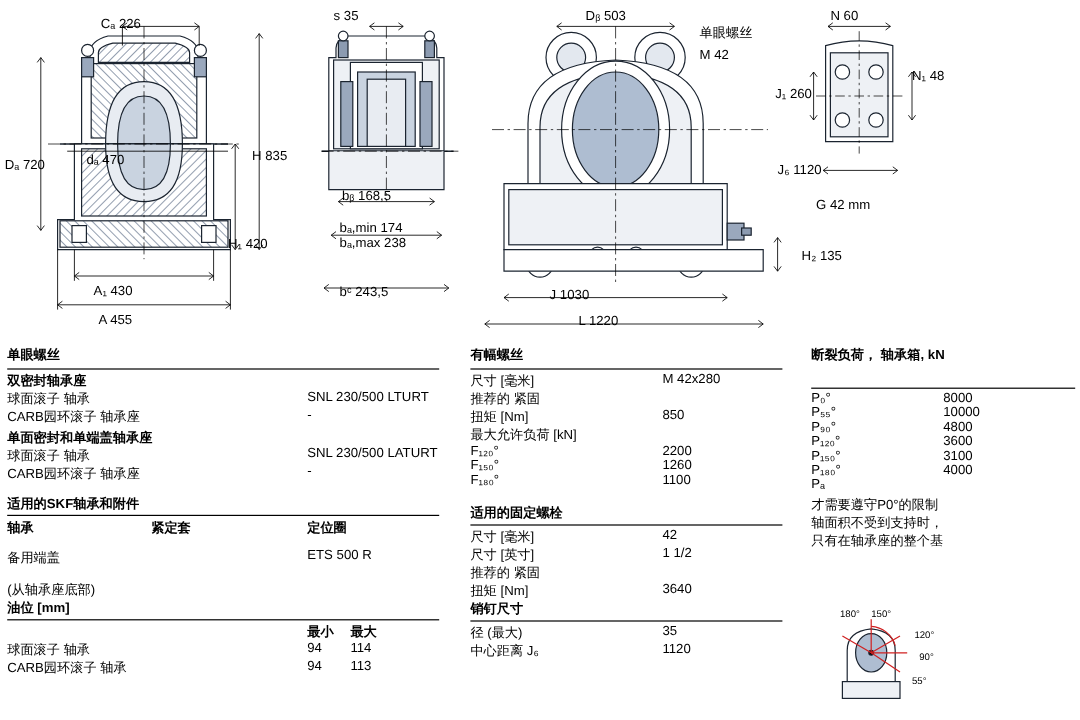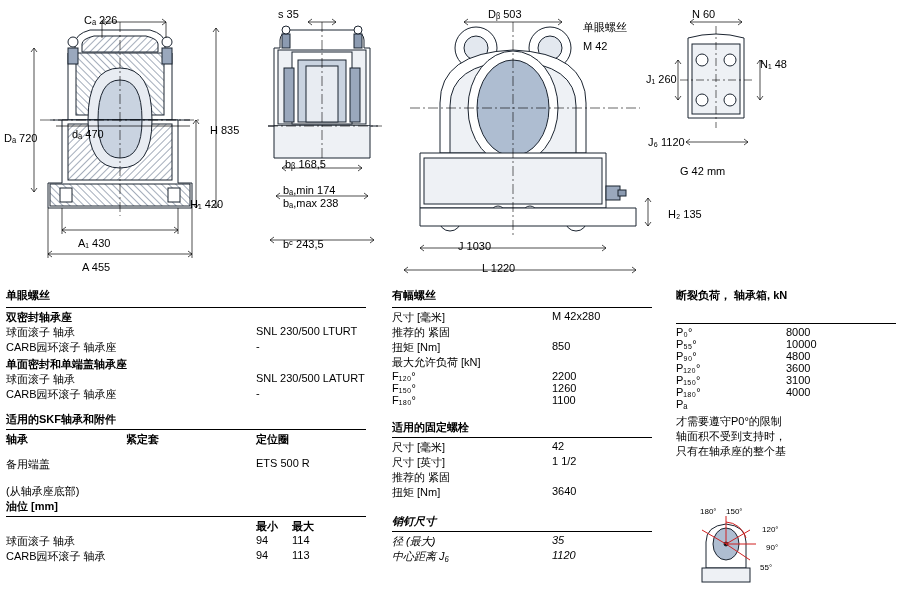--- a/index.html
+++ b/index.html
@@ -398,21 +398,21 @@
           <div class="lbl" style="width:160px;">推荐的 紧固</div>
           <div class="lbl"></div>
         </div>
       <div style="display:flex;">
           <div class="lbl" style="width:160px;">扭矩 [Nm]</div>
           <div class="lbl">3640</div>
         </div>
     </div>
   </div>
 
-  <div style="margin-top:14px;font-style:italic;">
+  <div style="">
     <div class="lbl bold">销钉尺寸</div>
     <div style="border-top:1px solid #000;margin-top:2px;padding-top:2px;">
       <div style="display:flex;">
           <div class="lbl" style="width:160px;">径 (最大)</div>
           <div class="lbl">35</div>
         </div>
       <div style="display:flex;">
           <div class="lbl" style="width:160px;">中心距离 J₆</div>
           <div class="lbl">1120</div>
         </div>

